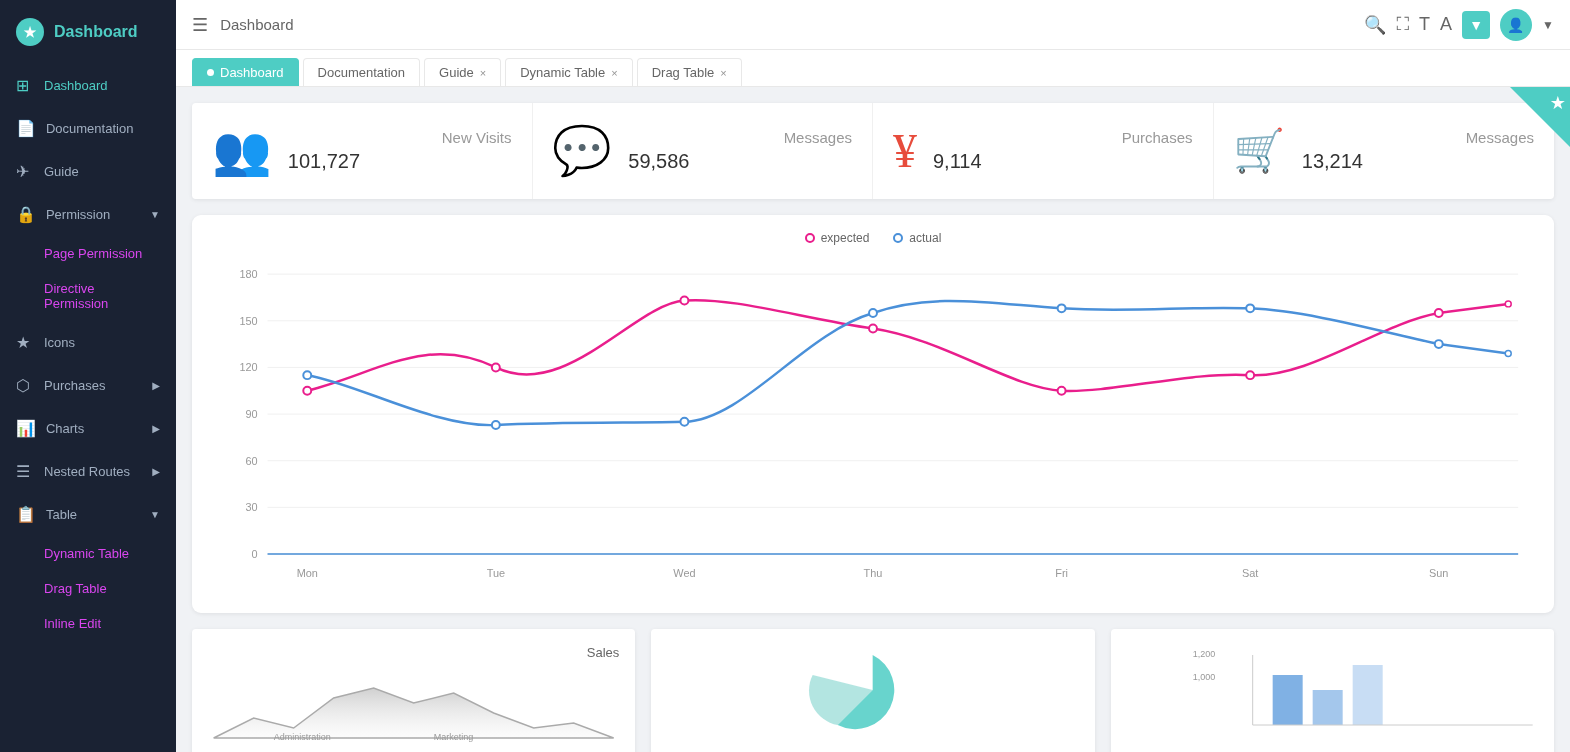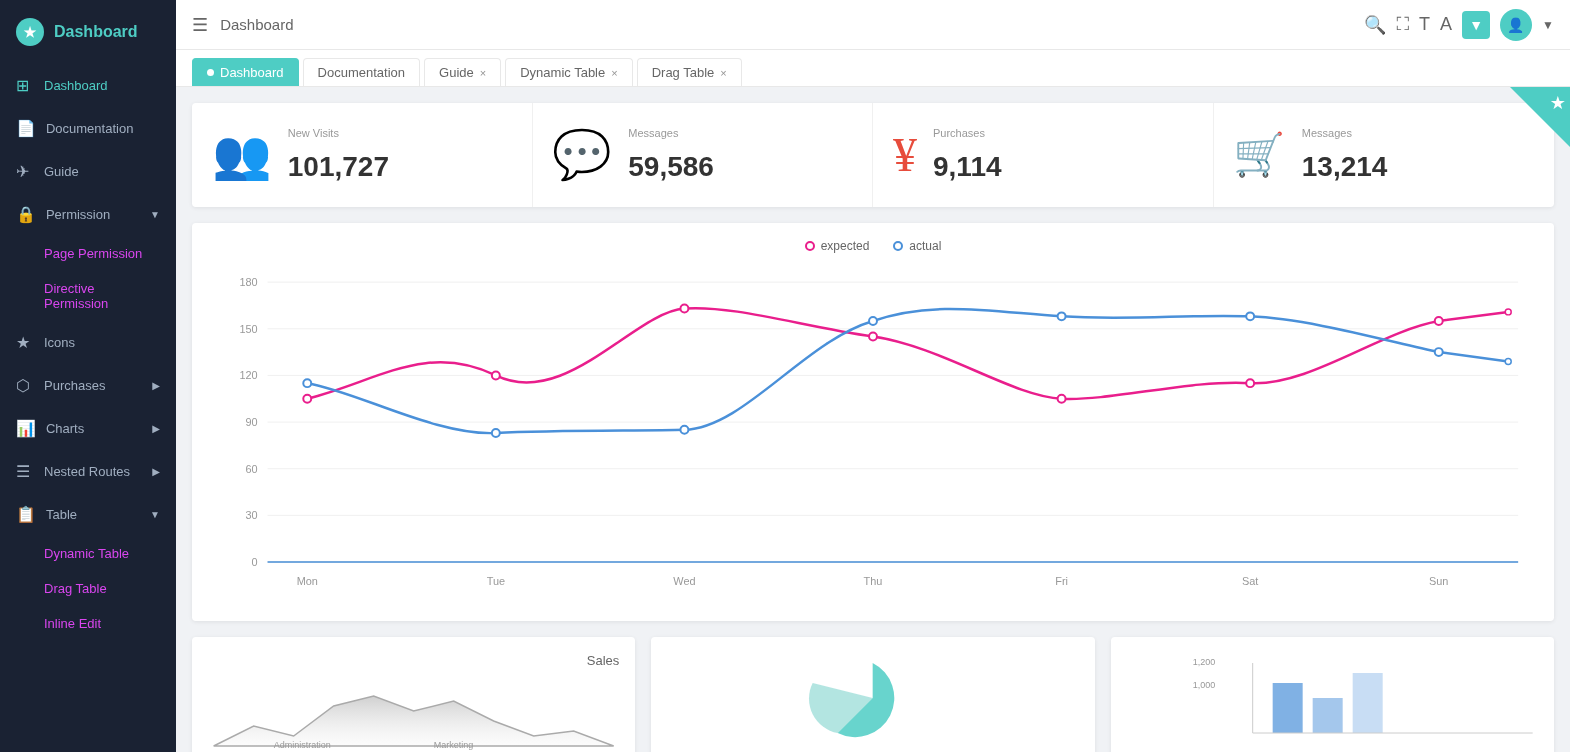--- a/index.html
+++ b/index.html
@@ -156,27 +156,27 @@
     }
     .stat-card {
       display: flex;
       align-items: center;
       padding: 24px 20px;
       gap: 16px;
       border-right: 1px solid #f0f0f0;
     }
     .stat-card:last-child { border-right: none; }
     .stat-info { flex: 1; }
-    .stat-label { color: #999; font-size: 11px; margin-bottom: 12px; }
-    .stat-value { color: #333; font-size: 28px; font-weight: 700; }
+    .stat-label { color: #999; font-size: 15px; margin-bottom: 4px; text-align: right; }
+    .stat-value { color: #333; font-size: 20px; font-weight: 400; }
 
     
     .chart-section {
       background: #fff;
-      border-radius: 4px;
+      border-radius: 9px;
       padding: 16px;
       margin-bottom: 16px;
       box-shadow: 0 1px 4px rgba(0,0,0,0.08);
     }
     .chart-legend {
       display: flex;
       justify-content: center;
       gap: 24px;
       margin-bottom: 8px;
       font-size: 12px;

